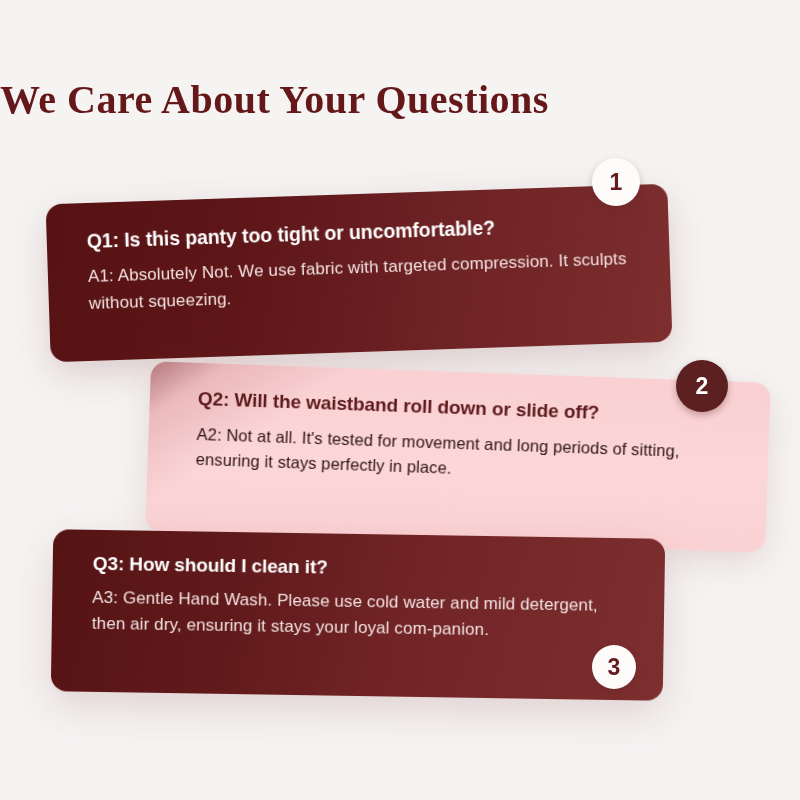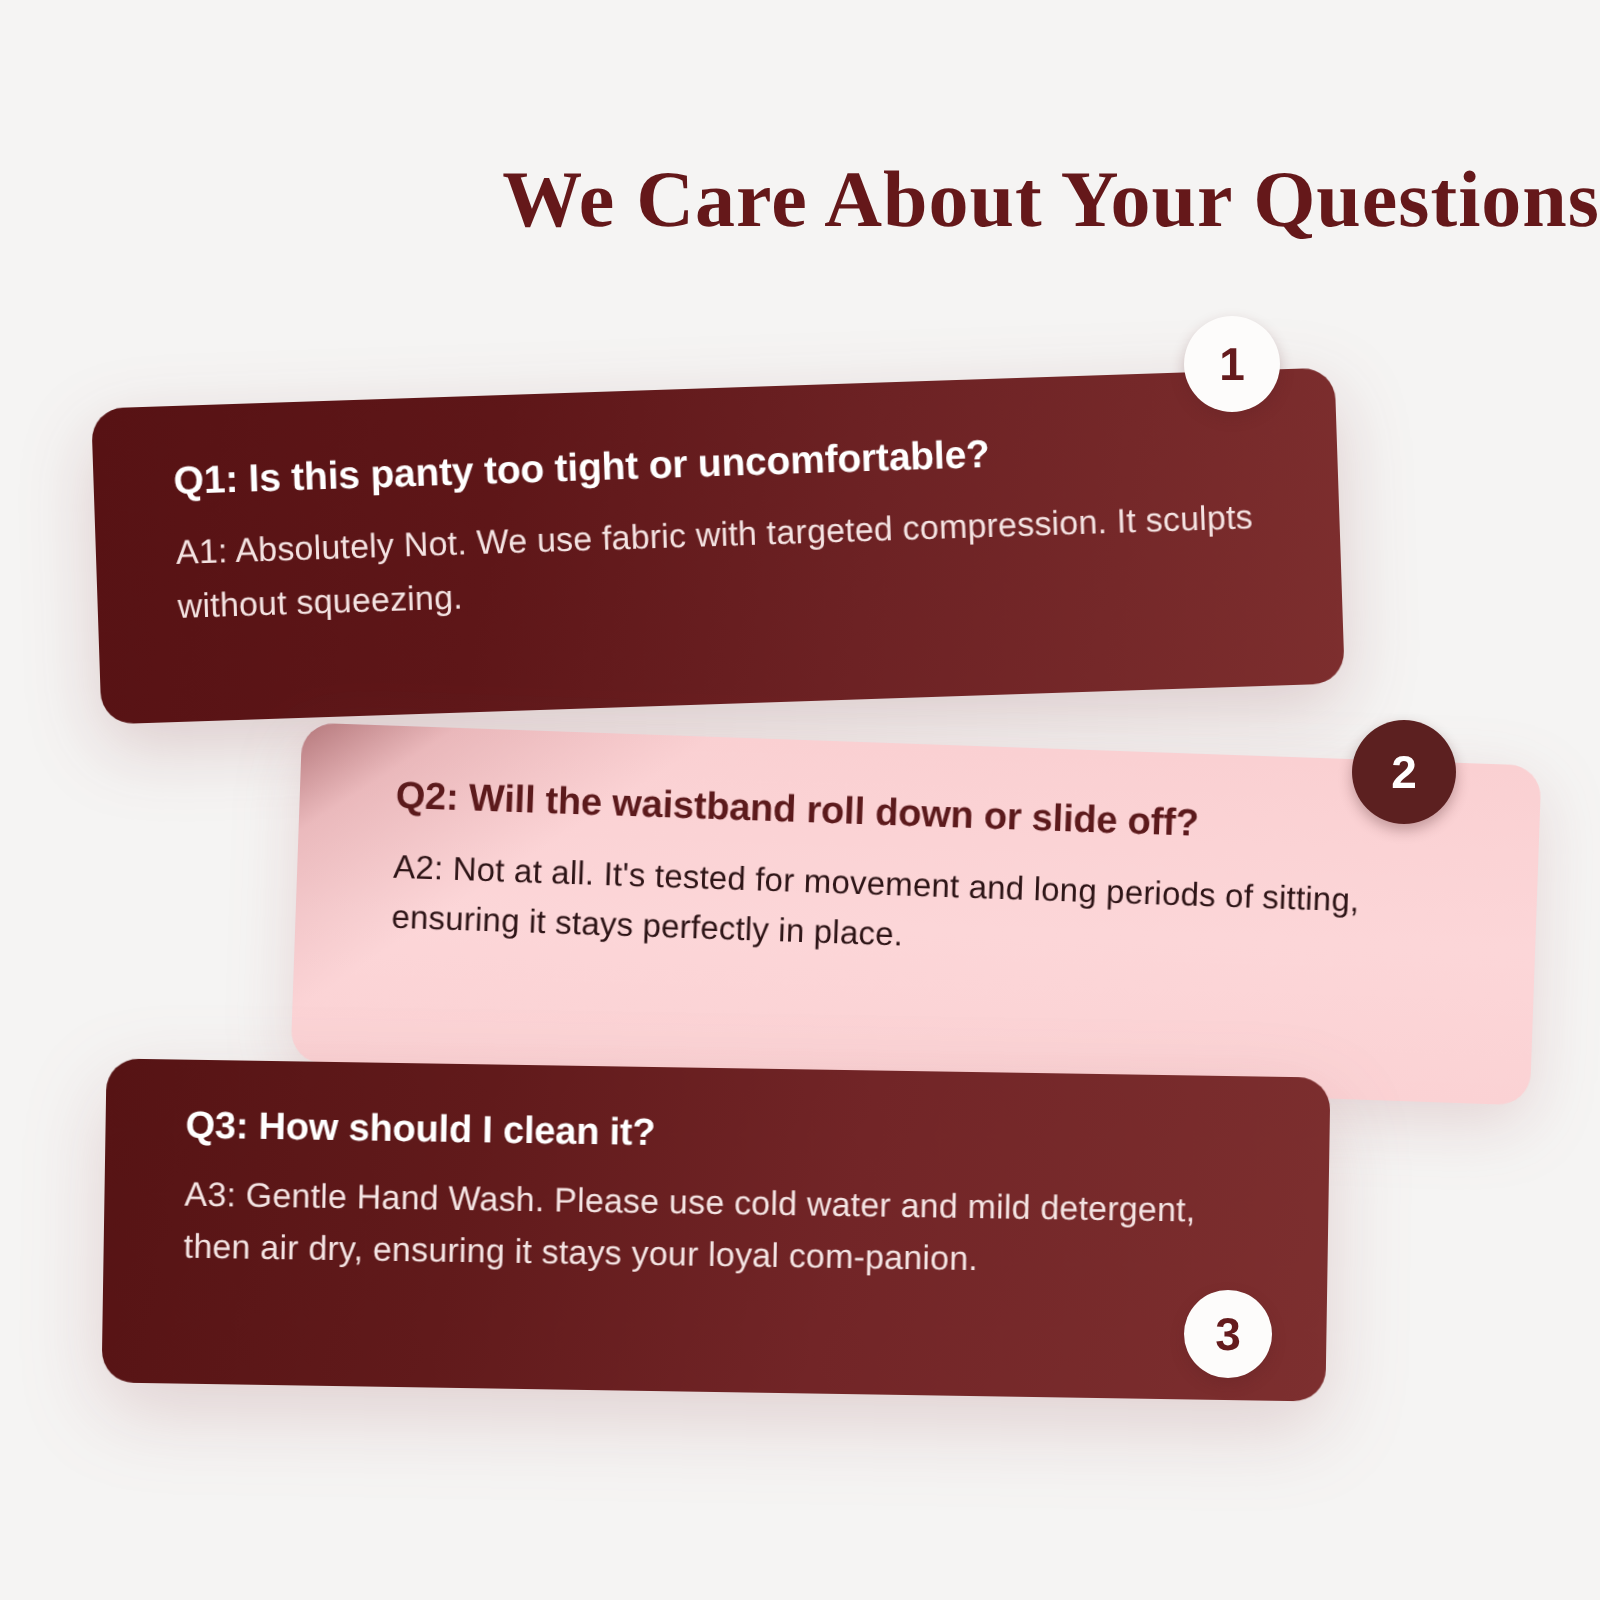--- a/index.html
+++ b/index.html
@@ -21,21 +21,21 @@
     width: 800px;
     height: 800px;
   }
 
   
   .page-title {
     position: absolute;
     left: 0;
     top: 76px;
     width: 800px;
-    text-align: right;
+    text-align: left;
     font-family: "Liberation Serif", "DejaVu Serif", serif;
     font-weight: 700;
     font-size: 40px;
     letter-spacing: 0.5px;
     color: #65181a;
     white-space: nowrap;
   }
 
   
   .faq-card {

